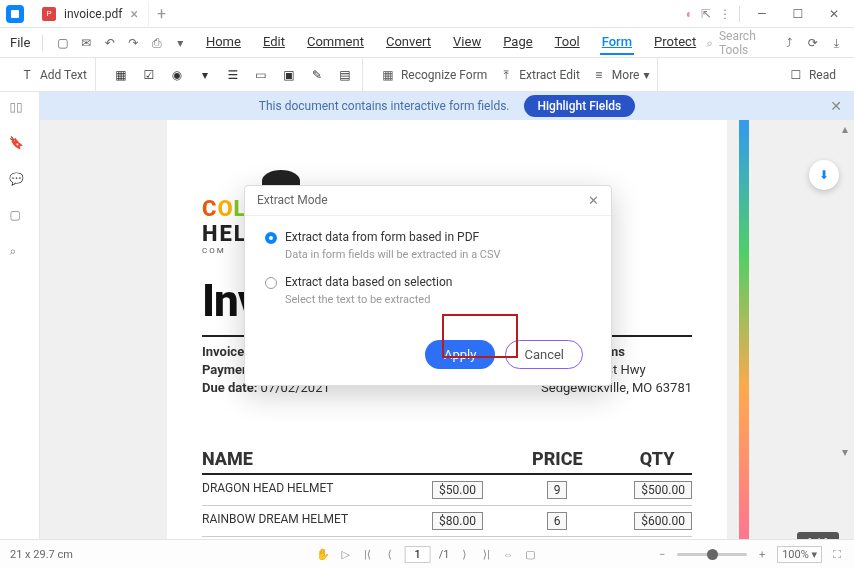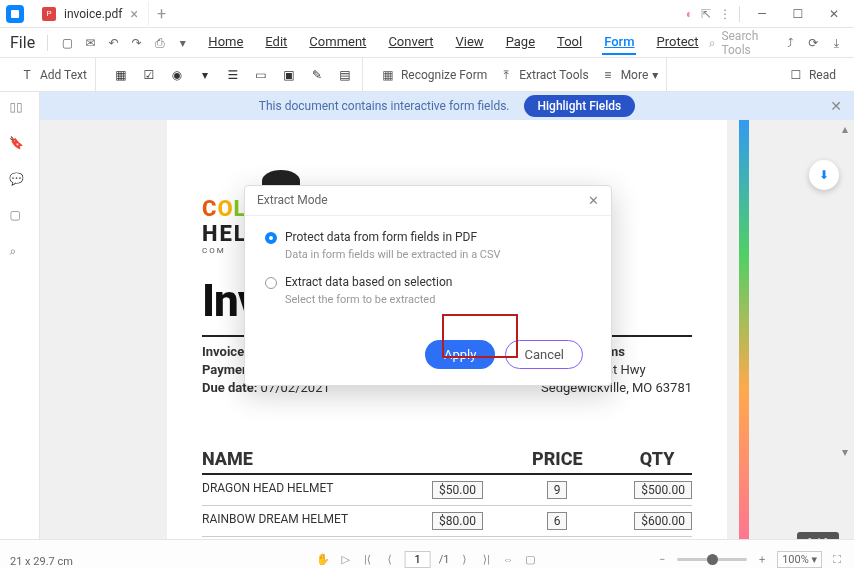--- a/index.html
+++ b/index.html
@@ -66,21 +66,21 @@
 .radio-opt { display:flex; align-items:flex-start; gap:8px; margin-bottom:4px; }
 .radio-opt .circle { width:12px; height:12px; border:1px solid #999; border-radius:50%; margin-top:2px; flex-shrink:0; }
 .radio-opt.checked .circle { border:4px solid #0a84ff; width:12px; height:12px; }
 .radio-opt .label { font-size:12px; color:#333; }
 .radio-desc { font-size:11px; color:#999; margin-left:20px; margin-bottom:14px; }
 .dialog-footer { padding:10px 28px 16px; display:flex; justify-content:flex-end; gap:10px; }
 .btn { padding:6px 18px; border-radius:16px; font-size:13px; cursor:pointer; border:1px solid transparent; }
 .btn-primary { background:#2d6ff5; color:#fff; }
 .btn-secondary { background:#fff; color:#555; border:1px solid #8b5cf6; }
 .apply-highlight { border:2px solid #b91c1c; padding:3px; position:absolute; left:442px; top:314px; width:76px; height:44px; pointer-events:none; }
-.statusbar { position:absolute; bottom:0; left:0; right:0; height:29px; border-top:1px solid #e5e5e5; display:flex; align-items:flex-end; padding:0 10px; font-size:11px; color:#666; background:#fdfdfd; gap:10px; }
+.statusbar { position:absolute; bottom:0; left:0; right:0; height:29px; border-top:1px solid #e5e5e5; display:flex; align-items:center; padding:0 10px; font-size:11px; color:#666; background:#fdfdfd; gap:10px; }
 .statusbar .center { position:absolute; left:50%; transform:translateX(-50%); display:flex; align-items:center; gap:8px; }
 .page-input { border:1px solid #ccc; width:26px; text-align:center; font-size:11px; padding:1px; }
 .zoom-slider { width:70px; height:3px; background:#ccc; position:relative; border-radius:2px; }
 .zoom-thumb { position:absolute; left:30px; top:-4px; width:11px; height:11px; background:#666; border-radius:50%; }
 .zoom-box { border:1px solid #ccc; padding:1px 4px; font-size:11px; }
 .sb-icon { width:14px; height:14px; display:flex; align-items:center; justify-content:center; cursor:pointer; color:#888; }
 svg { width:100%; height:100%; }
 .right-scroll-dot { position:absolute; right:4px; width:8px; color:#888; }
 </style>
 </head>
@@ -103,21 +103,21 @@
     <span style="color:#888;">⇱</span>
     <span style="color:#888;">⋮</span>
     <span style="width:1px;height:16px;background:#ddd;"></span>
     <span class="win-btn">—</span>
     <span class="win-btn">☐</span>
     <span class="win-btn">✕</span>
   </div>
 </div>
 
 <div class="topbar">
-  <span style="font-size:16px;">File</span>
+  <span style="font-size:13px;">File</span>
   <span style="width:1px;height:16px;background:#ddd;margin:0 4px;"></span>
   <span class="icon-btn">▢</span>
   <span class="icon-btn">✉</span>
   <span class="icon-btn">↶</span>
   <span class="icon-btn">↷</span>
   <span class="icon-btn">⎙</span>
   <span class="icon-btn">▾</span>
   <div class="menu">
     <span class="menu-item">Home</span>
     <span class="menu-item">Edit</span>
@@ -156,21 +156,21 @@
     <span class="ribbon-icon">✎</span>
     <span class="ribbon-icon">▤</span>
   </div>
   <div class="ribbon-group">
     <span class="ribbon-btn">
         <span class="ribbon-icon">▦</span>
         <span>Recognize Form</span>
       </span>
     <span class="ribbon-btn">
         <span class="ribbon-icon">⤒</span>
-        <span>Extract Tools</span>
+        <span>Extract Edit</span>
       </span>
     <span class="ribbon-btn">
         <span class="ribbon-icon">≡</span>
         <span>More</span>
         <span>▾</span>
       </span>
   </div>
   <div class="ribbon-group" style="margin-left:auto;border:none;">
     <span class="ribbon-btn">
         <span class="ribbon-icon">☐</span>
@@ -246,28 +246,28 @@
 
 <div class="dialog-overlay">
   <div class="dialog">
     <div class="dialog-header">
       <span>Extract Mode</span>
       <span class="dialog-close">✕</span>
     </div>
     <div class="dialog-body">
       <div class="radio-opt checked">
         <span class="circle"></span>
-        <span class="label">Protect data from form fields in PDF</span>
+        <span class="label">Extract data from form based in PDF</span>
       </div>
       <div class="radio-desc">Data in form fields will be extracted in a CSV</div>
       <div class="radio-opt">
         <span class="circle"></span>
         <span class="label">Extract data based on selection</span>
       </div>
-      <div class="radio-desc">Select the form to be extracted</div>
+      <div class="radio-desc">Select the text to be extracted</div>
     </div>
     <div class="dialog-footer">
       <span class="btn btn-primary">Apply</span>
       <span class="btn btn-secondary">Cancel</span>
     </div>
   </div>
   <div class="apply-highlight"></div>
 </div>
 
 <div class="statusbar">

